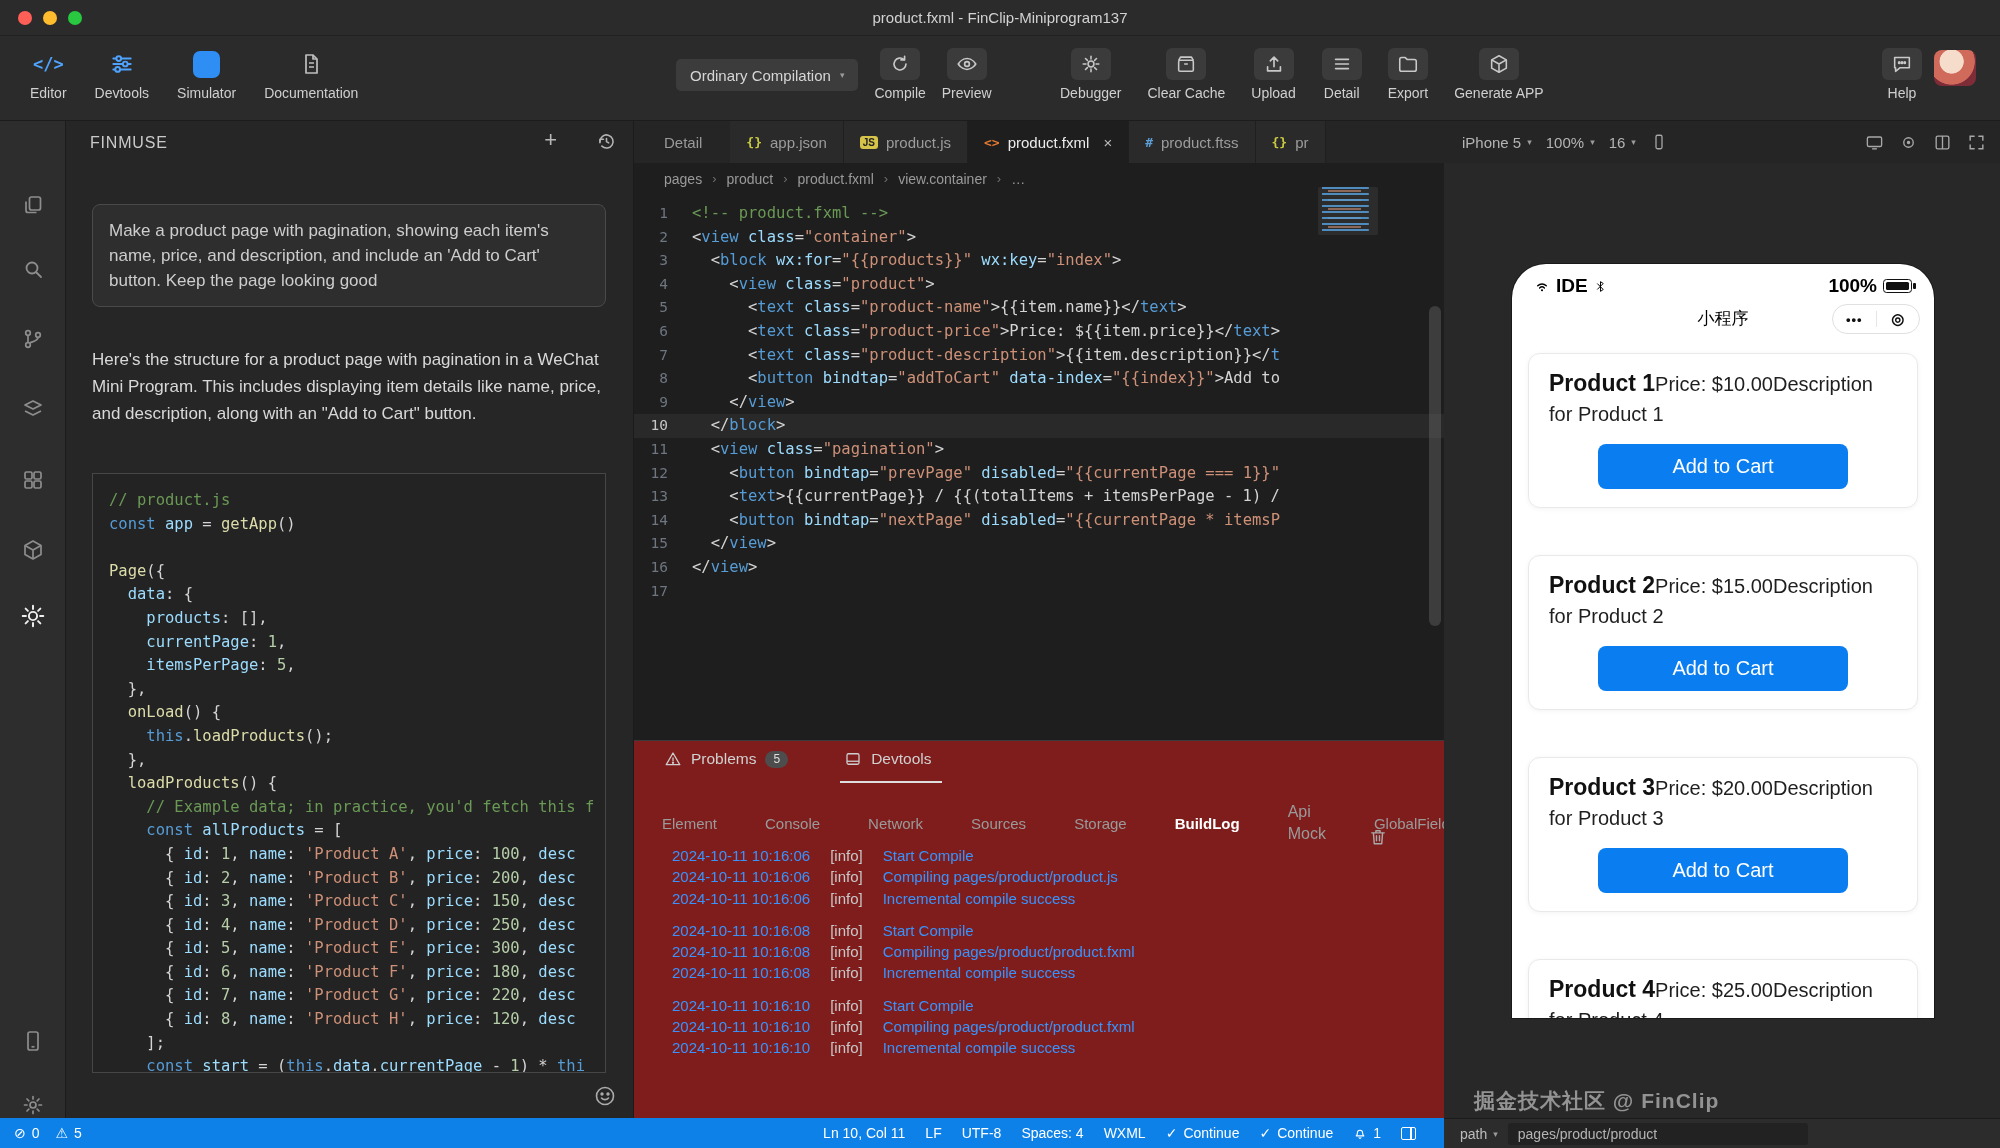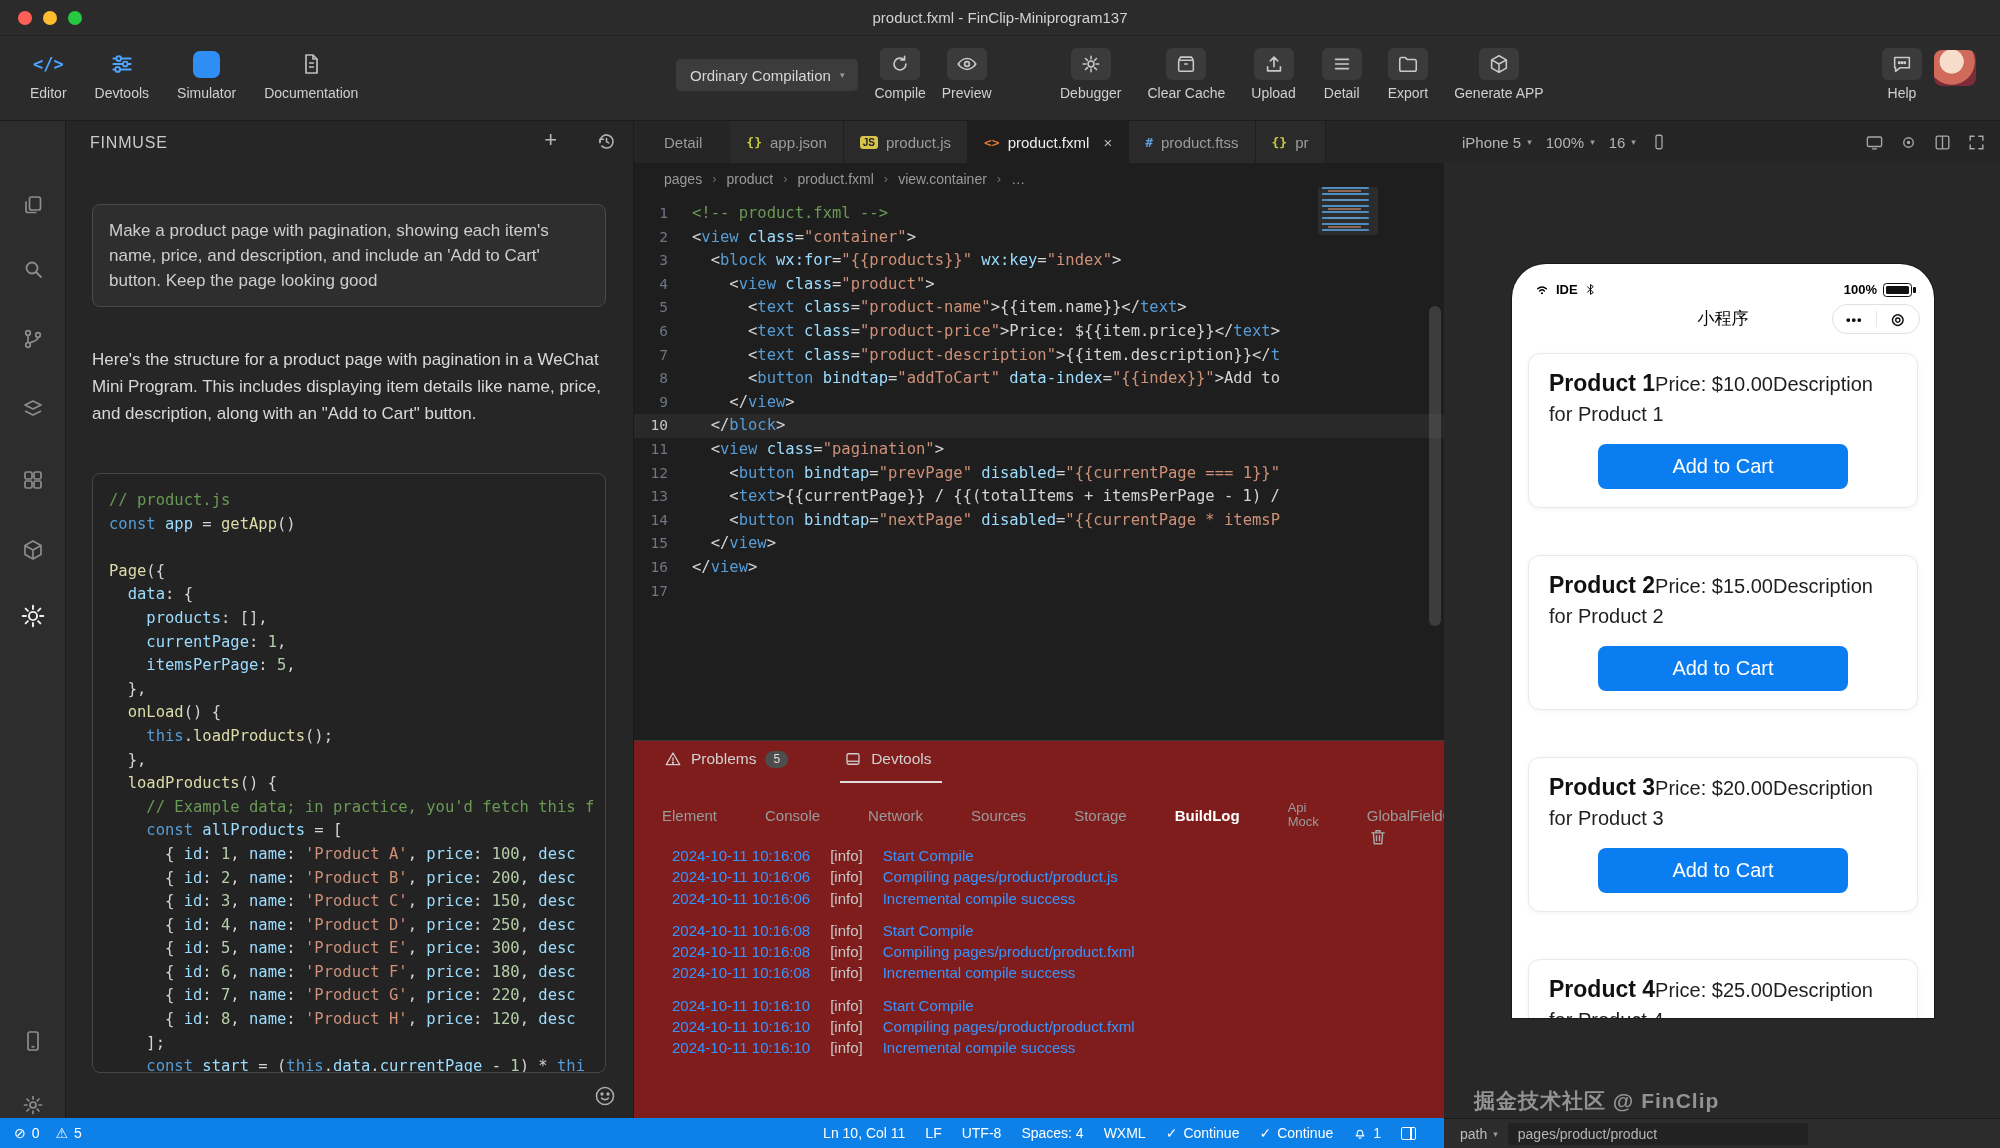--- a/index.html
+++ b/index.html
@@ -29,21 +29,21 @@
 
 .activitybar{position:absolute;left:0;top:121px;width:66px;height:997px;background:#2d2d2d;border-right:1px solid #1b1b1b}
 .act{position:absolute;left:50%;transform:translateX(-50%);width:28px;height:28px;display:flex;align-items:center;justify-content:center}
 
 .finmuse{position:absolute;left:66px;top:121px;width:568px;height:997px;background:#262626;border-right:1px solid #1b1b1b}
 .fm-header{position:absolute;left:24px;top:13px;font-size:16px;letter-spacing:.8px;color:#c9c9c9}
 .fm-plus{position:absolute;right:76px;top:6px;font-size:22px;color:#b7b7b7}
 .fm-history{position:absolute;right:16px;top:10px}
 .prompt-box{position:absolute;left:26px;top:83px;width:514px;background:#2e2e2e;border:1px solid #4a4a4a;border-radius:8px;padding:13px 16px;color:#cdcdcd;font-size:17px;line-height:25px}
 .response{position:absolute;left:26px;top:225px;width:522px;color:#d8d8d8;font-size:17px;line-height:27px}
-.code-card{position:absolute;left:26px;top:352px;width:514px;height:600px;border:1px solid #464646;border-radius:8px;background:#232323;padding:15px 16px;overflow:hidden;font-family:"DejaVu Sans Mono",monospace;font-size:13.5px;line-height:20.8px;white-space:pre}
+.code-card{position:absolute;left:26px;top:352px;width:514px;height:600px;border:1px solid #464646;border-radius:0;background:#232323;padding:15px 16px;overflow:hidden;font-family:"DejaVu Sans Mono",monospace;font-size:13.5px;line-height:20.8px;white-space:pre}
 .fm-smiley{position:absolute;right:16px;bottom:10px}
 
 .tk-c{color:#6a9955}.tk-k{color:#569cd6}.tk-g{color:#569cd6}.tk-a{color:#9cdcfe}.tk-v{color:#9cdcfe}
 .tk-s{color:#ce9178}.tk-n{color:#b5cea8}.tk-p{color:#d4d4d4}.tk-m{color:#d4d4d4}.tk-w{color:#d4d4d4}.tk-f{color:#dcdcaa}
 
 .editor{position:absolute;left:634px;top:121px;width:810px;height:997px;background:#1e1e1e}
 .tabbar{position:absolute;left:0;top:0;width:810px;height:42px;background:#252526;display:flex;align-items:stretch;overflow:hidden}
 .detail-label{display:flex;align-items:center;padding:0 28px 0 30px;color:#9a9a9a;font-size:15px}
 .tab{display:flex;align-items:center;gap:8px;padding:0 16px;background:#2a2a2a;border-right:1px solid #1f1f1f;color:#9c9c9c;font-size:15px;white-space:nowrap}
 .tab.active{background:#1e1e1e;color:#ececec}
@@ -64,33 +64,33 @@
 .vthumb{position:absolute;left:0;top:112px;width:12px;height:320px;background:rgba(120,120,120,.35);border-radius:6px}
 
 .bottom-panel{position:absolute;left:0;top:619px;width:810px;height:378px;border-top:1px solid #3a3a3a;background:#7f1d1d}
 .panel-tabs{position:absolute;left:30px;top:9px;display:flex;gap:56px;align-items:center}
 .panel-tab{display:flex;gap:9px;align-items:center;color:#d0d0d0;font-size:15.5px}
 .badge{background:#4d4d4d;color:#ddd;font-size:12px;border-radius:9px;padding:1.5px 8px}
 .ptab-underline{position:absolute;left:206px;top:40px;width:102px;height:2px;background:#dedede}
 .subtabs{position:absolute;left:28px;top:60px;display:flex;gap:48px;align-items:center;color:#9a9a9a;font-size:15px}
 .subtab{white-space:nowrap}
 .subtab.active{color:#fff;font-weight:bold}
-.subtab.wrap{white-space:pre-line;font-size:13px;line-height:14px}
+.subtab.wrap{white-space:pre-line;font-size:16px;line-height:22px}
 .trash{position:absolute;right:56px;top:86px}
 .logs{position:absolute;left:38px;top:104px;font-size:15px;line-height:21.3px}
 .log-group{margin-bottom:11px}
 .lt{color:#3794ff}.ll{color:#c8c8c8;padding:0 20px}.lm{color:#3794ff}
 
 .simpanel{position:absolute;left:1444px;top:121px;width:556px;height:997px;background:#282828}
 .sim-toolbar{position:absolute;left:0;top:0;width:556px;height:42px;background:#252526;display:flex;align-items:center;gap:14px;padding-left:18px;color:#b4b4b4;font-size:15px}
 .sim-sel{display:flex;align-items:center;gap:6px;white-space:nowrap}
 .sim-icons{position:absolute;right:14px;top:0;height:42px;display:flex;align-items:center;gap:15px}
 .device{position:absolute;left:68px;top:143px;width:422px;height:754px;background:#fff;border-radius:34px 34px 0 0;overflow:hidden;box-shadow:0 0 0 1px #191919}
 .dev-status{height:36px;display:flex;align-items:flex-end;justify-content:space-between;padding:0 22px 3px;color:#000}
-.ds-left,.ds-right{display:flex;align-items:center;gap:6px;font-size:13px;font-weight:bold;color:#000}
+.ds-left,.ds-right{display:flex;align-items:center;gap:6px;font-size:19px;font-weight:bold;color:#000}
 .bat{position:relative;width:29px;height:14px;border:1.6px solid #111;border-radius:3.5px}
 .bat i{position:absolute;inset:2px;background:#111;border-radius:1.5px}
 .bat:after{content:"";position:absolute;right:-5px;top:3px;width:3px;height:6px;background:#111;border-radius:1px}
 .dev-nav{position:relative;height:38px}
 .dev-title{position:absolute;left:0;right:0;top:7px;text-align:center;font-size:17px;color:#000}
 .capsule{position:absolute;right:14px;top:4px;width:88px;height:30px;border:1px solid #e0e0e0;border-radius:15px;display:flex;background:#fff}
 .cap-half{flex:1;display:flex;align-items:center;justify-content:center;color:#111;font-size:13px;font-weight:bold;letter-spacing:1px}
 .cap-div{width:1px;background:#e6e6e6;margin:6px 0}
 .dev-content{height:680px;overflow:hidden;padding-top:15px;background:#fff}
 .pcard{margin:0 16px 47px;border:1px solid #e9e9e9;border-radius:12px;padding:15px 20px 16px;box-shadow:0 1px 5px rgba(0,0,0,.05);background:#fff}

